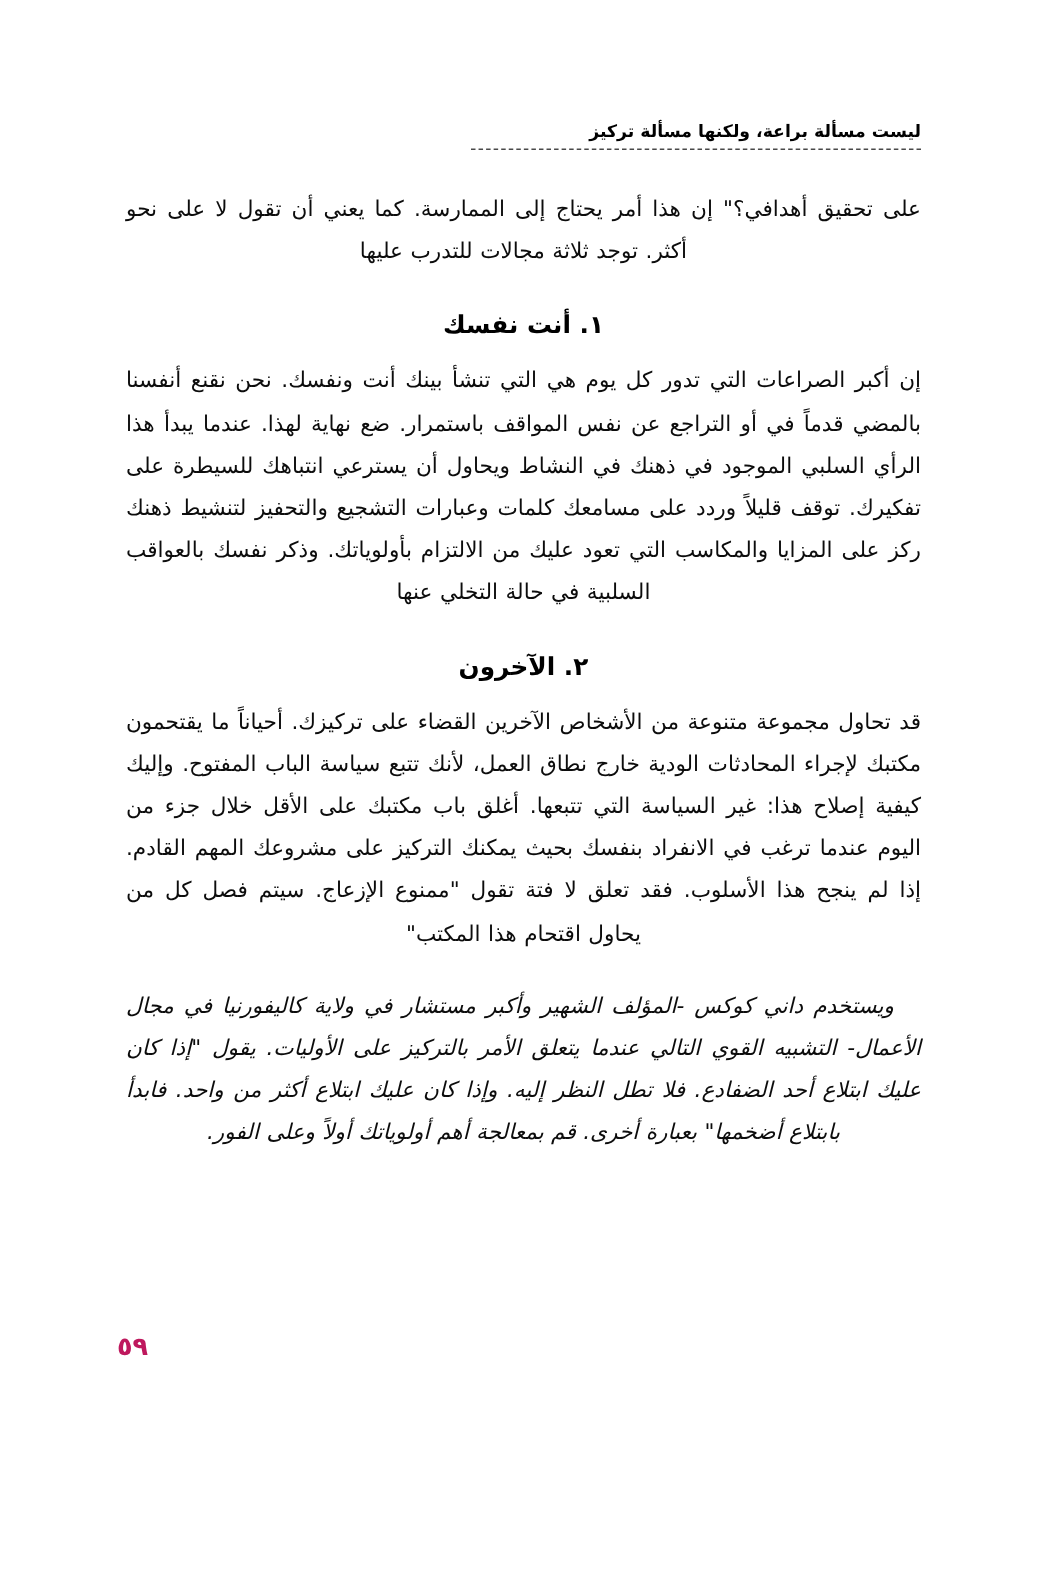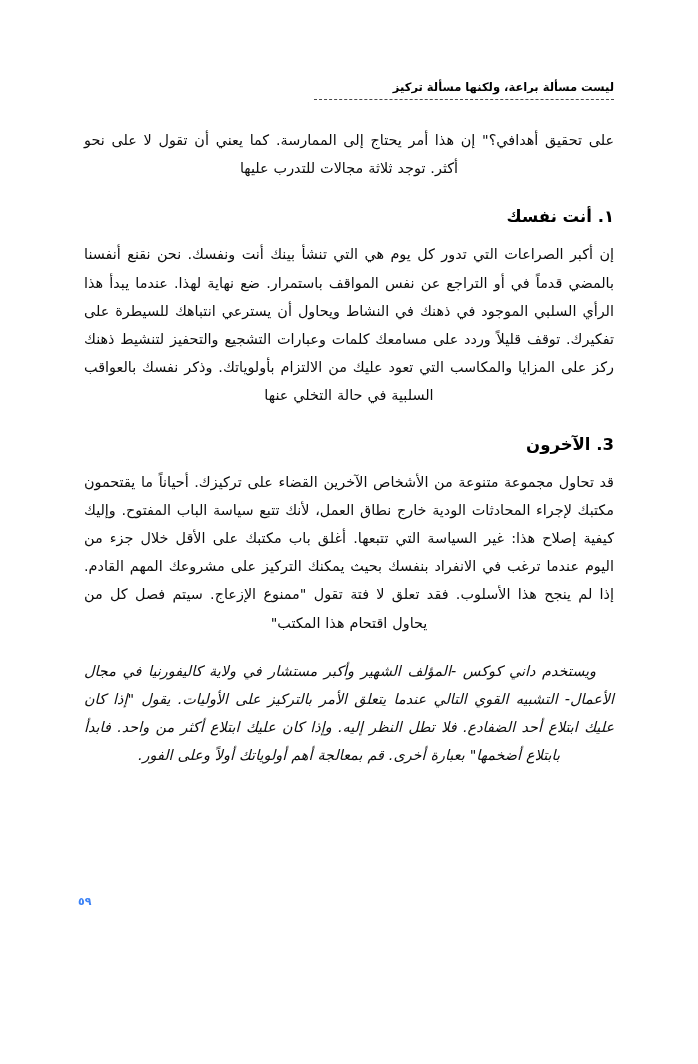--- a/index.html
+++ b/index.html
@@ -83,37 +83,37 @@
     text-align: justify;
     text-align-last: center;
   }
   .par-gap-md { height: 20px; }
 
   h2.section-heading {
     margin: 0;
     font-size: 16.5px;
     font-weight: bold;
     line-height: 26px;
-    text-align: right;
+    text-align: center;
     direction: rtl;
     color: #000000;
     padding: 0 0 0 0;
   }
 
   .heading-gap-before { height: 22px; }
   .heading-gap-after  { height: 10px; }
 
   
   .folio {
     position: absolute;
     left: 78px;
     bottom: 78px;
-    font-size: 11px;
+    font-size: 17px;
     font-weight: bold;
-    color: #3b82f6;
+    color: #be185d;
     direction: rtl;
     letter-spacing: 0.5px;
   }
 </style>
 </head>
 <body>
 
 <div class="page">
 
   <div class="running-header">
@@ -125,21 +125,21 @@
 
     <p class="body-par last-center">على تحقيق أهدافي؟" إن هذا أمر يحتاج إلى الممارسة. كما يعني أن تقول لا على نحو أكثر. توجد ثلاثة مجالات للتدرب عليها</p>
 
     <div class="heading-gap-before"></div>
     <h2 class="section-heading">١. أنت نفسك</h2>
     <div class="heading-gap-after"></div>
 
     <p class="body-par last-center">إن أكبر الصراعات التي تدور كل يوم هي التي تنشأ بينك أنت ونفسك. نحن نقنع أنفسنا بالمضي قدماً في أو التراجع عن نفس المواقف باستمرار. ضع نهاية لهذا. عندما يبدأ هذا الرأي السلبي الموجود في ذهنك في النشاط ويحاول أن يسترعي انتباهك للسيطرة على تفكيرك. توقف قليلاً وردد على مسامعك كلمات وعبارات التشجيع والتحفيز لتنشيط ذهنك ركز على المزايا والمكاسب التي تعود عليك من الالتزام بأولوياتك. وذكر نفسك بالعواقب السلبية في حالة التخلي عنها</p>
 
     <div class="heading-gap-before"></div>
-    <h2 class="section-heading">3. الآخرون</h2>
+    <h2 class="section-heading">٢. الآخرون</h2>
     <div class="heading-gap-after"></div>
 
     <p class="body-par last-center">قد تحاول مجموعة متنوعة من الأشخاص الآخرين القضاء على تركيزك. أحياناً ما يقتحمون مكتبك لإجراء المحادثات الودية خارج نطاق العمل، لأنك تتبع سياسة الباب المفتوح. وإليك كيفية إصلاح هذا: غير السياسة التي تتبعها. أغلق باب مكتبك على الأقل خلال جزء من اليوم عندما ترغب في الانفراد بنفسك بحيث يمكنك التركيز على مشروعك المهم القادم. إذا لم ينجح هذا الأسلوب. فقد تعلق لا فتة تقول "ممنوع الإزعاج. سيتم فصل كل من يحاول اقتحام هذا المكتب"</p>
 
     <div class="par-gap-md"></div>
 
     <p class="body-par indent-first last-center">ويستخدم داني كوكس -المؤلف الشهير وأكبر مستشار في ولاية كاليفورنيا في مجال الأعمال- التشبيه القوي التالي عندما يتعلق الأمر بالتركيز على الأوليات. يقول "إذا كان عليك ابتلاع أحد الضفادع. فلا تطل النظر إليه. وإذا كان عليك ابتلاع أكثر من واحد. فابدأ بابتلاع أضخمها" بعبارة أخرى. قم بمعالجة أهم أولوياتك أولاً وعلى الفور.</p>
 
     <div class="par-gap-md"></div>
 

